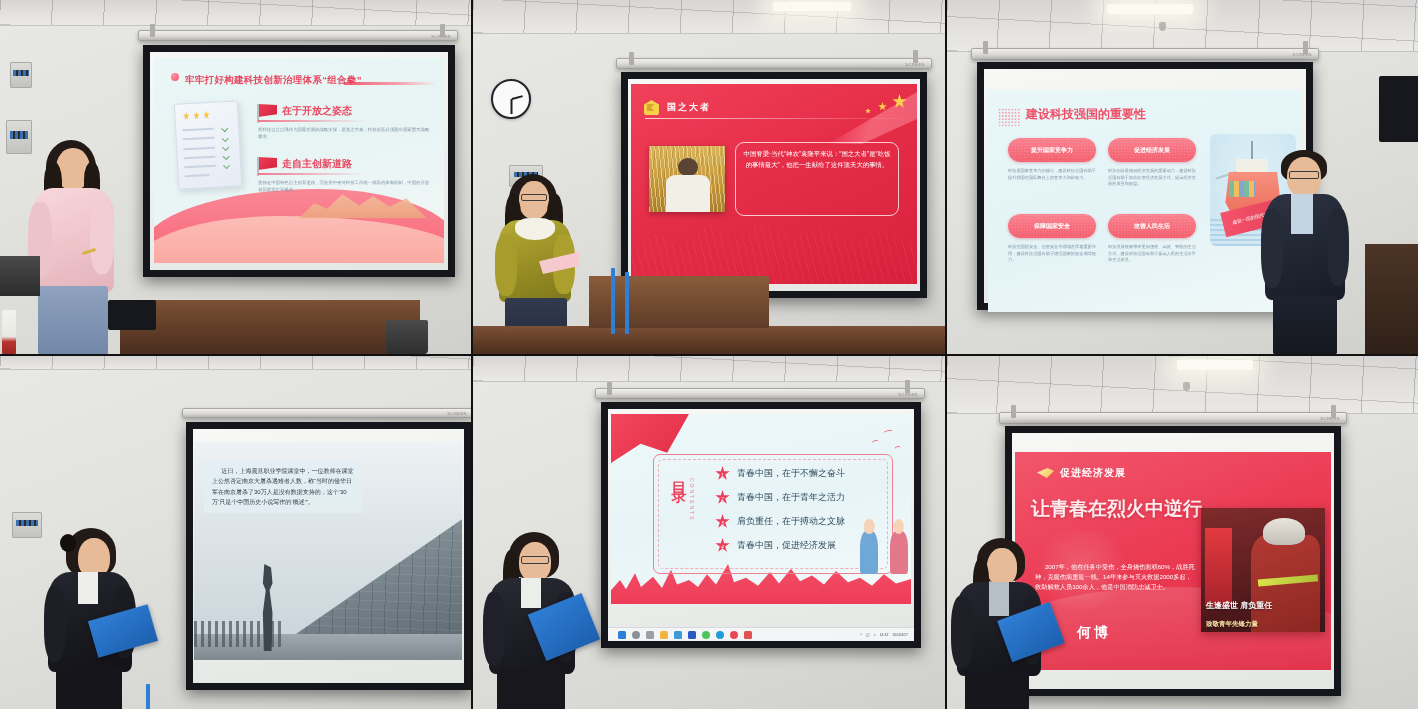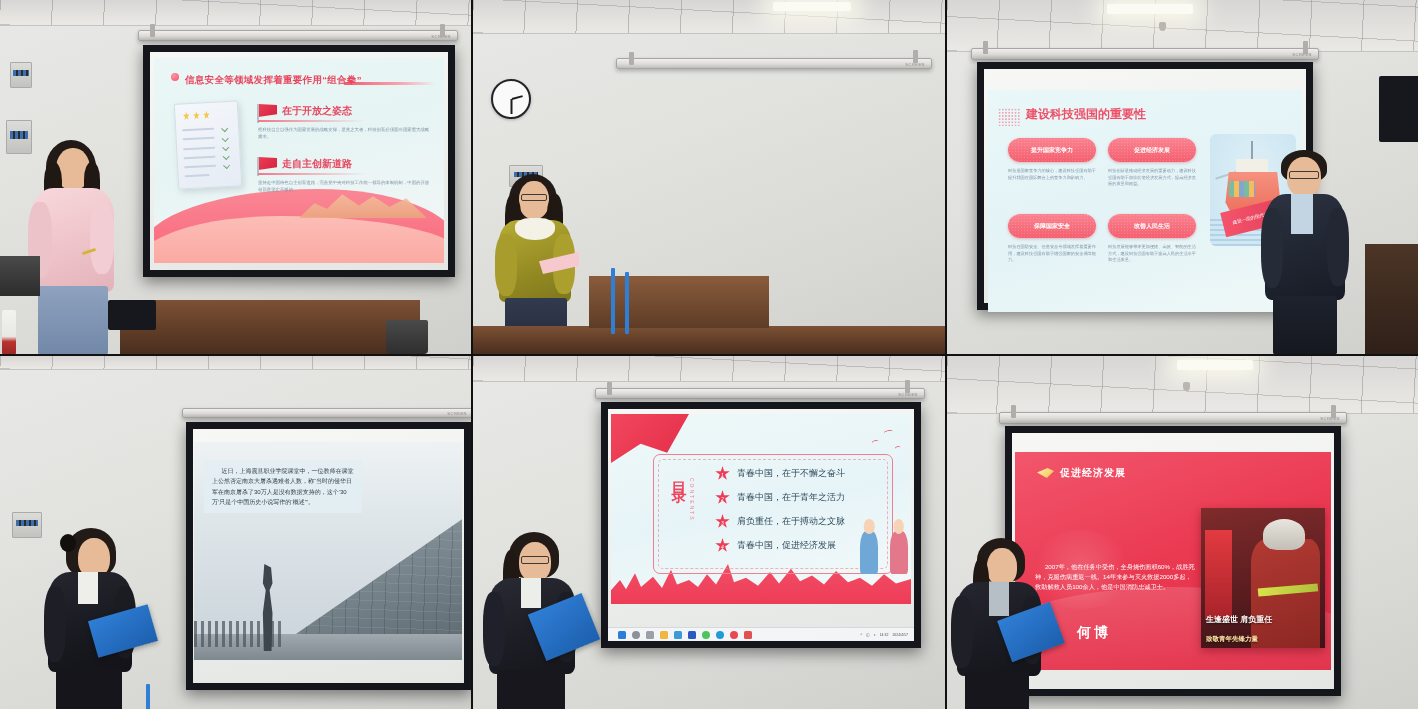--- a/index.html
+++ b/index.html
@@ -507,21 +507,21 @@
     <div class="casebracket" style="left:440px;top:24px"></div>
 
     <div class="screenframe" style="left:143px;top:45px;width:312px;height:232px">
       <div class="screenwhite" style="inset:7px"></div>
       <div class="slide s1" style="left:11px;top:13px;width:290px;height:205px">
         <div class="waveA"></div>
         <div class="waveB"></div>
         <div class="mtn"></div>
         <div class="dot" style="left:17px;top:15px;width:8px;height:8px"></div>
         <div class="titlestreak" style="right:8px;top:24px;width:92px"></div>
-        <div class="title" style="left:31px;top:16px;font-size:9.5px">信息安全等领域发挥着重要作用“组合拳”</div>
+        <div class="title" style="left:31px;top:16px;font-size:9.5px">牢牢打好构建科技创新治理体系“组合拳”</div>
 
         <div class="card" style="left:22px;top:44px;width:64px;height:86px">
           <div class="stars">
             <i class="star"></i>
             <i class="star"></i>
             <i class="star"></i>
           </div>
           <div class="line" style="left:10%;top:30%;width:52%"></div>
           <div class="tick" style="left:74%;top:29%"></div>
           <div class="line" style="left:10%;top:41%;width:52%"></div>
@@ -578,20 +578,41 @@
       <i class="hand" style="width:1.5px;height:15px;transform:rotate(180deg)"></i>
     </div>
     <div class="panelbox" style="left:36px;top:165px;width:34px;height:22px"></div>
 
     <div class="screencase" style="left:143px;top:58px;width:316px;height:11px">
       <span class="brand">SCREEN</span>
     </div>
     <div class="casebracket" style="left:156px;top:52px"></div>
     <div class="casebracket" style="left:440px;top:50px"></div>
 
+    <div class="screenframe" style="left:148px;top:72px;width:306px;height:226px">
+      <div class="screenwhite" style="inset:7px"></div>
+      <div class="slide s2" style="left:10px;top:12px;width:286px;height:200px">
+        <div class="mountain"></div>
+        <div class="ribbon"></div>
+        <div class="bigstar" style="right:10px;top:10px;width:15px;height:15px"></div>
+        <div class="bigstar" style="right:30px;top:18px;width:9px;height:9px"></div>
+        <div class="bigstar" style="right:46px;top:24px;width:6px;height:6px"></div>
+        <div class="emblem" style="left:13px;top:16px"></div>
+        <div class="title" style="left:36px;top:17px;font-size:9px">国之大者</div>
+        <div class="rule" style="left:14px;top:34px;width:258px"></div>
+
+        <div class="photo" style="left:18px;top:62px;width:76px;height:66px">
+          <div class="wheat"></div>
+          <div class="head"></div>
+          <div class="shirt"></div>
+        </div>
+
+        <div class="quotebox" style="left:104px;top:58px;width:164px;height:74px;font-size:6.4px">中国脊梁·当代“神农”袁隆平来说：“国之大者”是“吃饭的事情最大”，他把一生献给了这件顶天大的事情。</div>
+      </div>
+    </div>
 
     <div class="person" style="left:12px;top:174px;width:104px;height:180px">
       <div class="p-hair" style="left:24px;top:0;width:48px;height:50px"></div>
       <div class="p-head" style="left:34px;top:7px;width:30px;height:38px"></div>
       <div class="p-glasses" style="left:36px;top:20px;width:26px;height:7px"></div>
       <div class="p-hair-long" style="left:20px;top:20px;width:16px;height:46px"></div>
       <div class="p-hair-long" style="left:62px;top:20px;width:16px;height:44px"></div>
       <div class="p-body" style="left:14px;top:46px;width:72px;height:82px;background:linear-gradient(160deg,#b6ac34 0%,#948a23 60%,#7e761d 100%)"></div>
       <div style="position:absolute;left:30px;top:44px;width:40px;height:22px;background:#f4f2e6;border-radius:46% 46% 60% 60%"></div>
       <div class="p-arm" style="left:10px;top:60px;width:22px;height:62px;background:#a79c2c"></div>
@@ -806,25 +827,26 @@
       <div class="screenwhite" style="inset:7px"></div>
       <div class="slide s6" style="left:10px;top:26px;width:316px;height:218px">
         <div class="swirl"></div>
         <div class="glow"></div>
 
         <div class="tag" style="left:22px;top:14px">
           <i class="tagicon"></i>
           <span class="tagtext" style="font-size:10px">促进经济发展</span>
         </div>
 
+        <div class="headline" style="left:16px;top:44px;font-size:19px">让青春在烈火中逆行</div>
 
         <div class="body" style="left:20px;top:110px;width:162px;font-size:6.2px">2007年，他在任务中受伤，全身烧伤面积60%，战胜死神，克服伤病重返一线。14年来参与灭火救援2000多起，救助解救人员100余人，他是中国消防忠诚卫士。</div>
         <div class="name" style="left:62px;top:172px;font-size:14px">何博</div>
 
-        <div class="ffphoto" style="left:186px;top:56px;width:124px;height:140px">
+        <div class="ffphoto" style="left:186px;top:56px;width:124px;height:124px">
           <div class="ffbanner"></div>
           <div class="ffsuit"></div>
           <div class="ffhelmet"></div>
           <div class="ffstripe"></div>
           <div class="ffcaption" style="font-size:8px;bottom:16%">生逢盛世 肩负重任</div>
           <div class="ffcaption ffcap2" style="font-size:6.5px">致敬青年先锋力量</div>
         </div>
       </div>
     </div>
 

